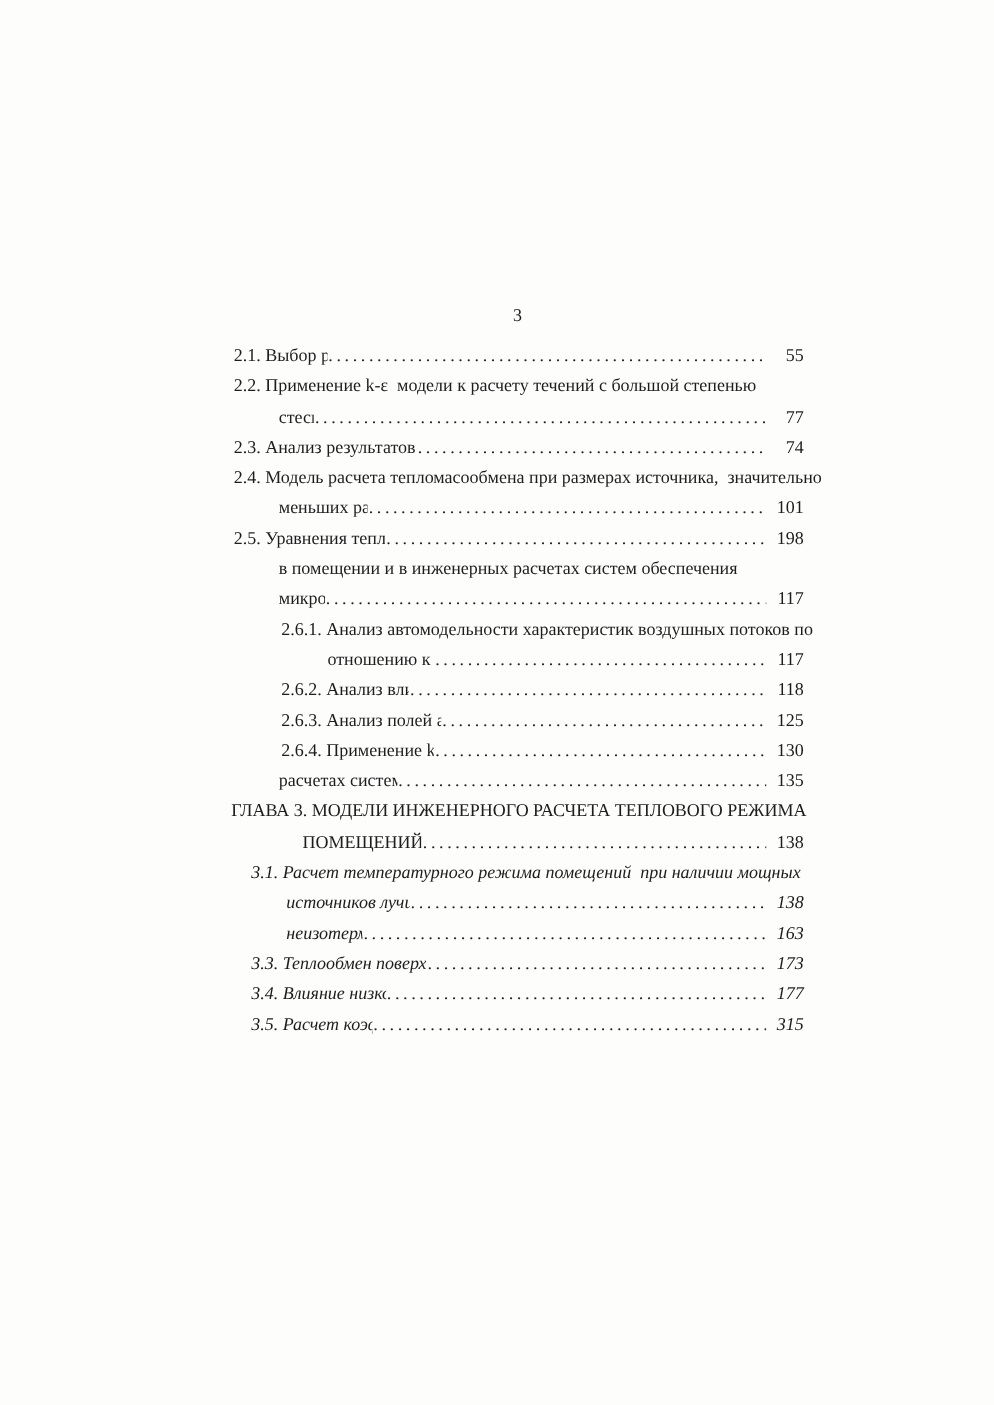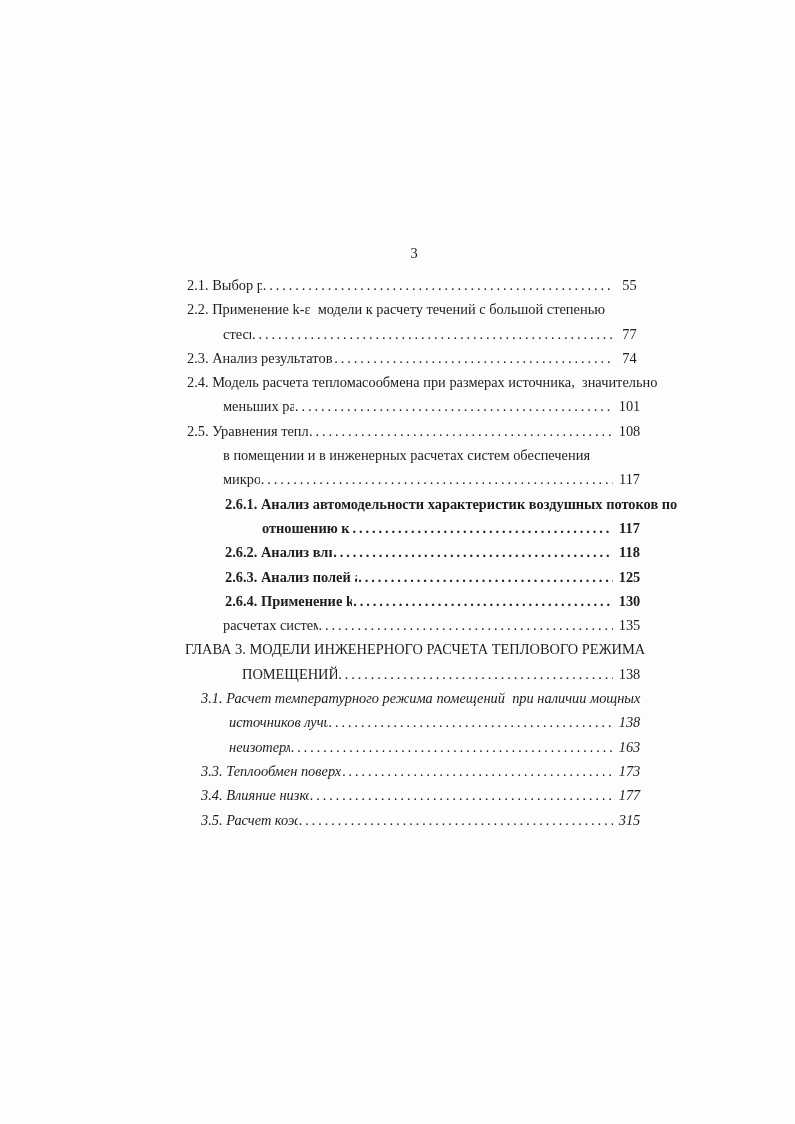--- a/index.html
+++ b/index.html
@@ -32,21 +32,21 @@
   .toc {
     position: absolute;
     top: 273px;
     left: 185px;
     width: 458px;
     font-size: 14.4px;
     line-height: 24.3px;
   }
   .entry { padding-left: 0; }
   .entry.lv1 { padding-left: 2px; }
-  .entry.lv2 { padding-left: 40px; font-weight: bold; }
+  .entry.lv2 { padding-left: 40px; }
   
   .entry.lv0 ~ .entry.lv1 { padding-left: 16px; font-style: italic; }
 
   .line { white-space: pre; }
   .lv0 .line.cont { padding-left: 57px; }
   .lv1 .line.cont { padding-left: 36px; }
   .entry.lv0 ~ .entry.lv1 .line.cont { padding-left: 28px; }
   .lv2 .line.cont { padding-left: 37px; }
 
   .line.last {
@@ -68,21 +68,21 @@
     white-space: nowrap;
   }
   .leader::after {
     content: "..................................................................................................................................";
     letter-spacing: 2.9px;
     color: #222;
   }
   .pg {
     flex: 0 0 auto;
     width: 27px;
-    text-align: center;
+    text-align: right;
   }
 </style>
 </head>
 <body>
 
 <div class="sheet">
   <div class="pagenum">3</div>
 
   <div class="toc" id="toc">
       <div class="entry lv1">
@@ -93,21 +93,21 @@
         <div class="line cont last"><span class="t">стеснения </span><span class="leader"></span><span class="pg">77</span></div>
       </div>
       <div class="entry lv1">
         <div class="line last"><span class="t">2.3. Анализ результатов расчета течений с большой степенью стеснения</span><span class="leader"></span><span class="pg">74</span></div>
       </div>
       <div class="entry lv1">
         <div class="line">2.4. Модель расчета тепломасообмена при размерах источника,  значительно</div>
         <div class="line cont last"><span class="t">меньших размеров помещения</span><span class="leader"></span><span class="pg">101</span></div>
       </div>
       <div class="entry lv1">
-        <div class="line last"><span class="t">2.5. Уравнения тепловоздушного режима в помещении</span><span class="leader"></span><span class="pg">108</span></div>
+        <div class="line last"><span class="t">2.5. Уравнения тепловоздушного режима в помещении</span><span class="leader"></span><span class="pg">198</span></div>
       </div>
       <div class="entry lv1">
         <div class="line cont">в помещении и в инженерных расчетах систем обеспечения</div>
         <div class="line cont last"><span class="t">микроклимата</span><span class="leader"></span><span class="pg">117</span></div>
       </div>
       <div class="entry lv2">
         <div class="line">2.6.1. Анализ автомодельности характеристик воздушных потоков по</div>
         <div class="line cont last"><span class="t">отношению к начальному числу Рейнольдса</span><span class="leader"></span><span class="pg">117</span></div>
       </div>
       <div class="entry lv2">

